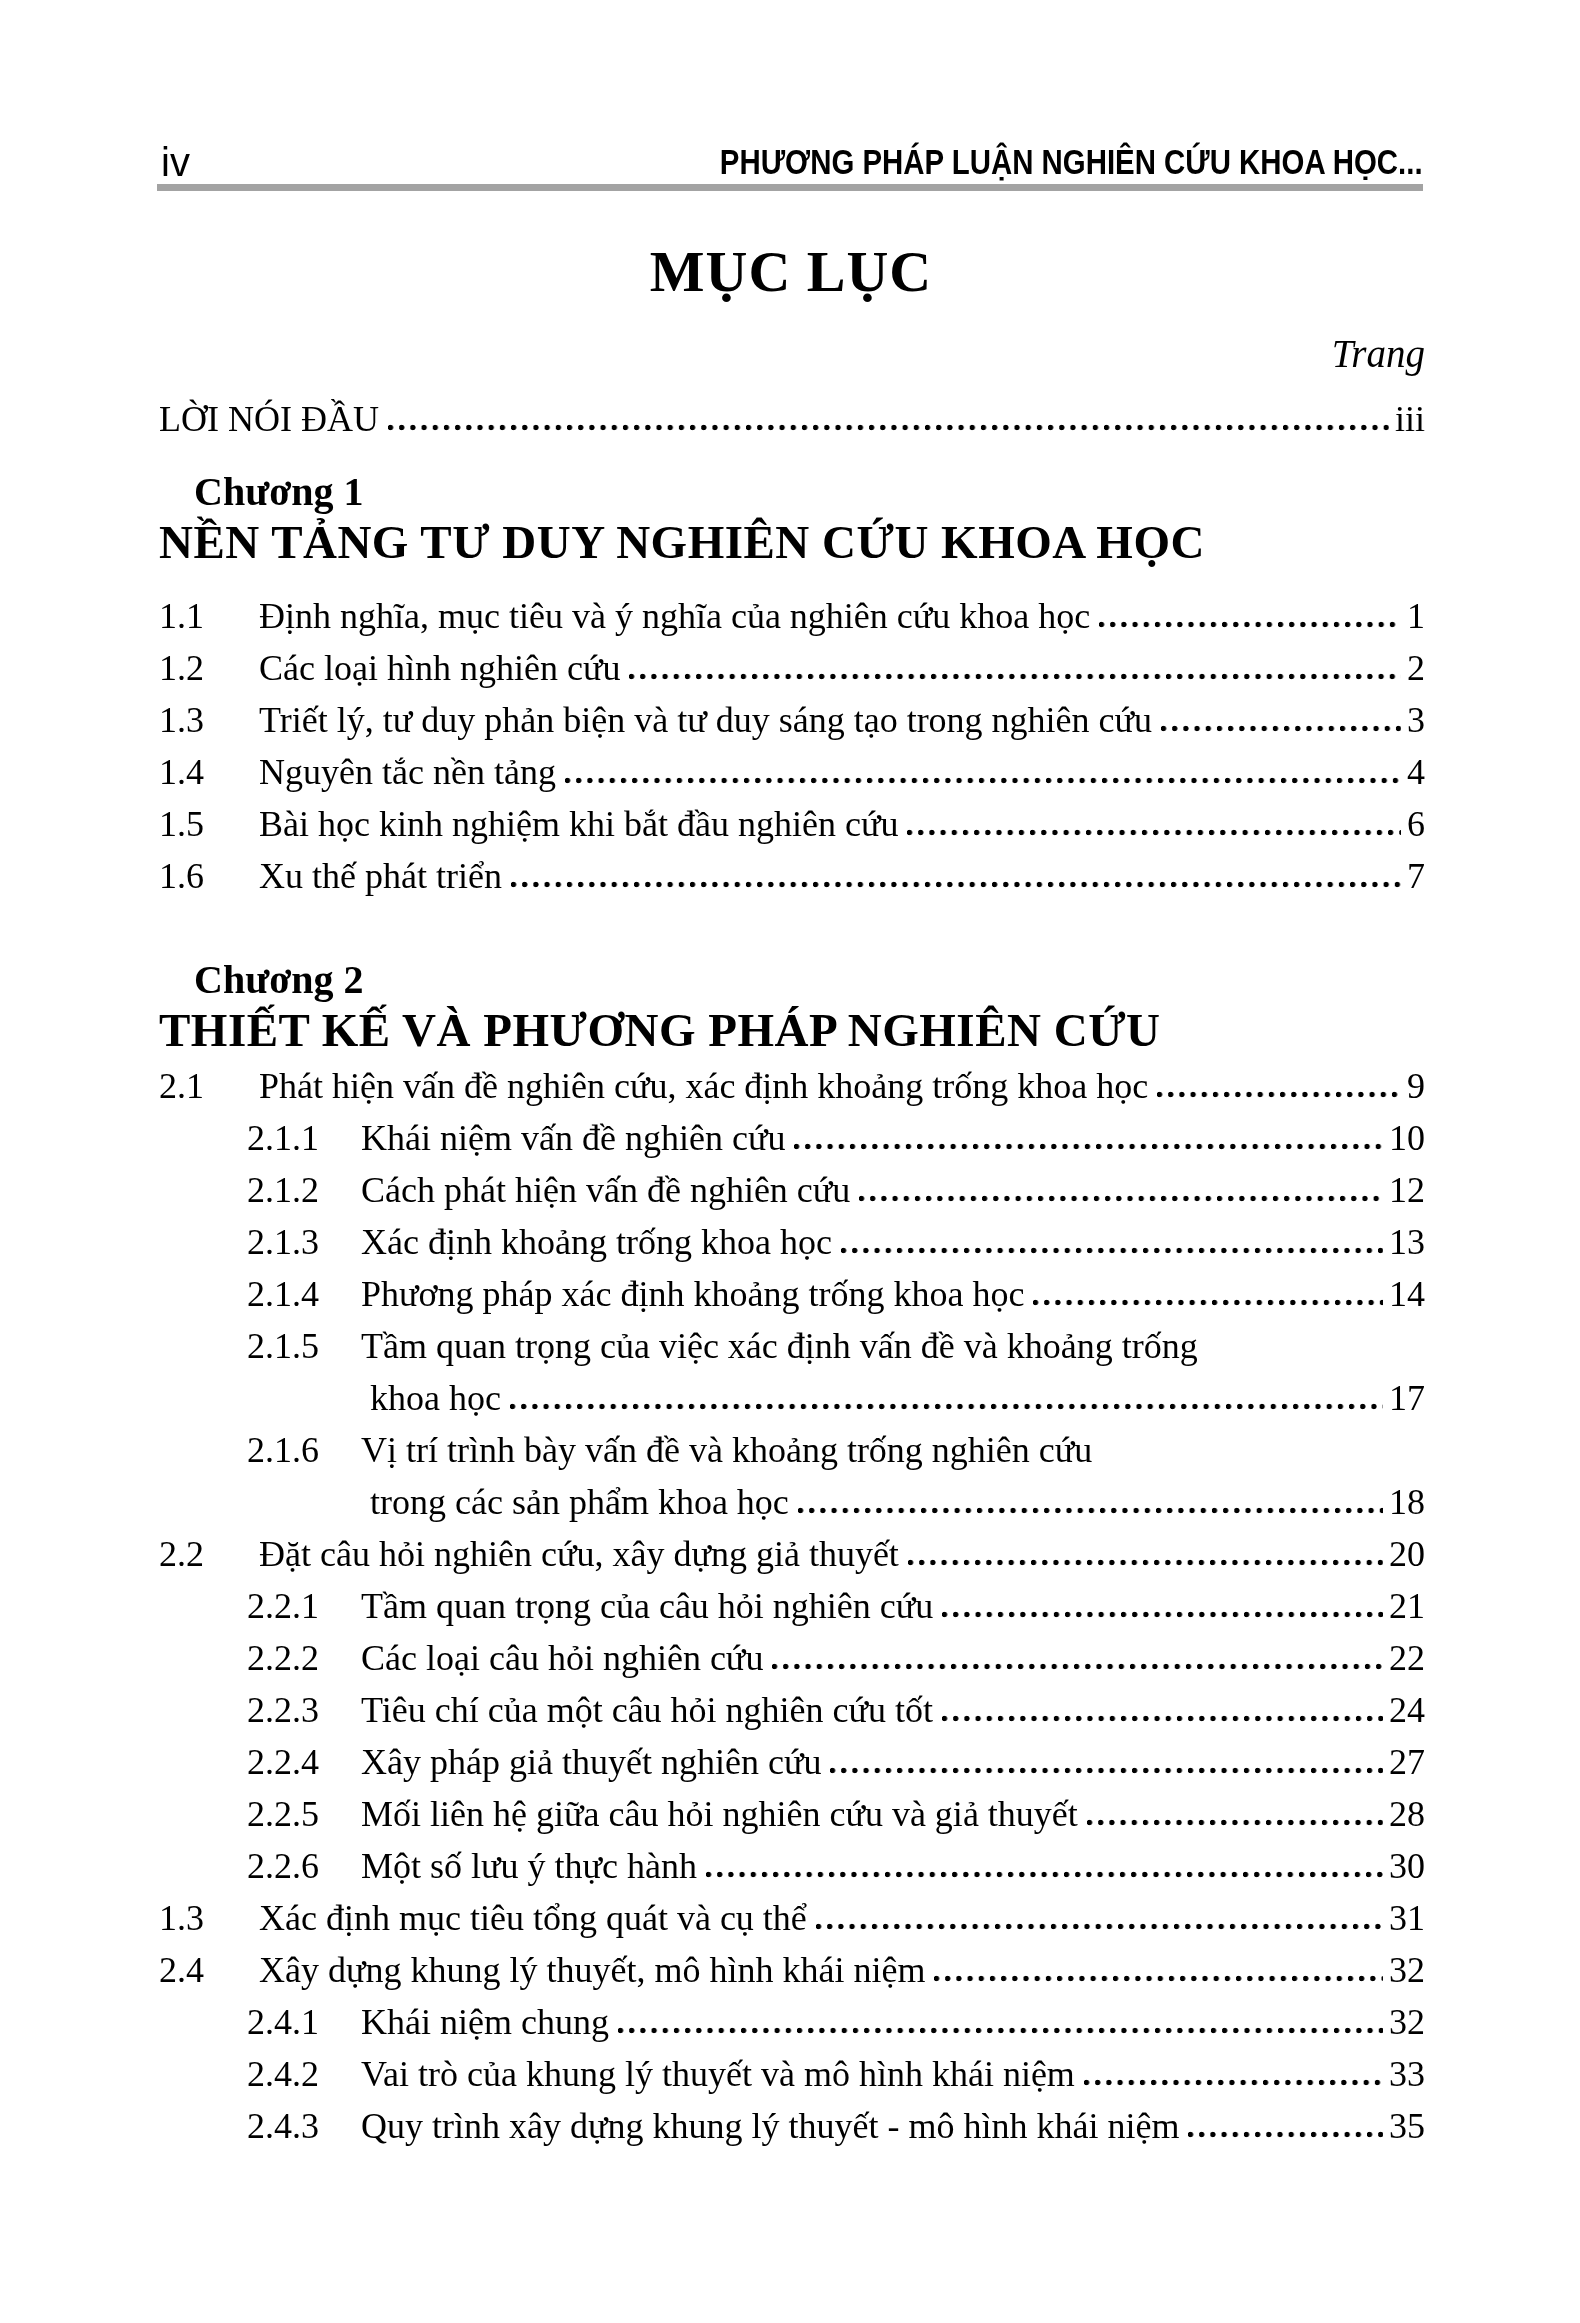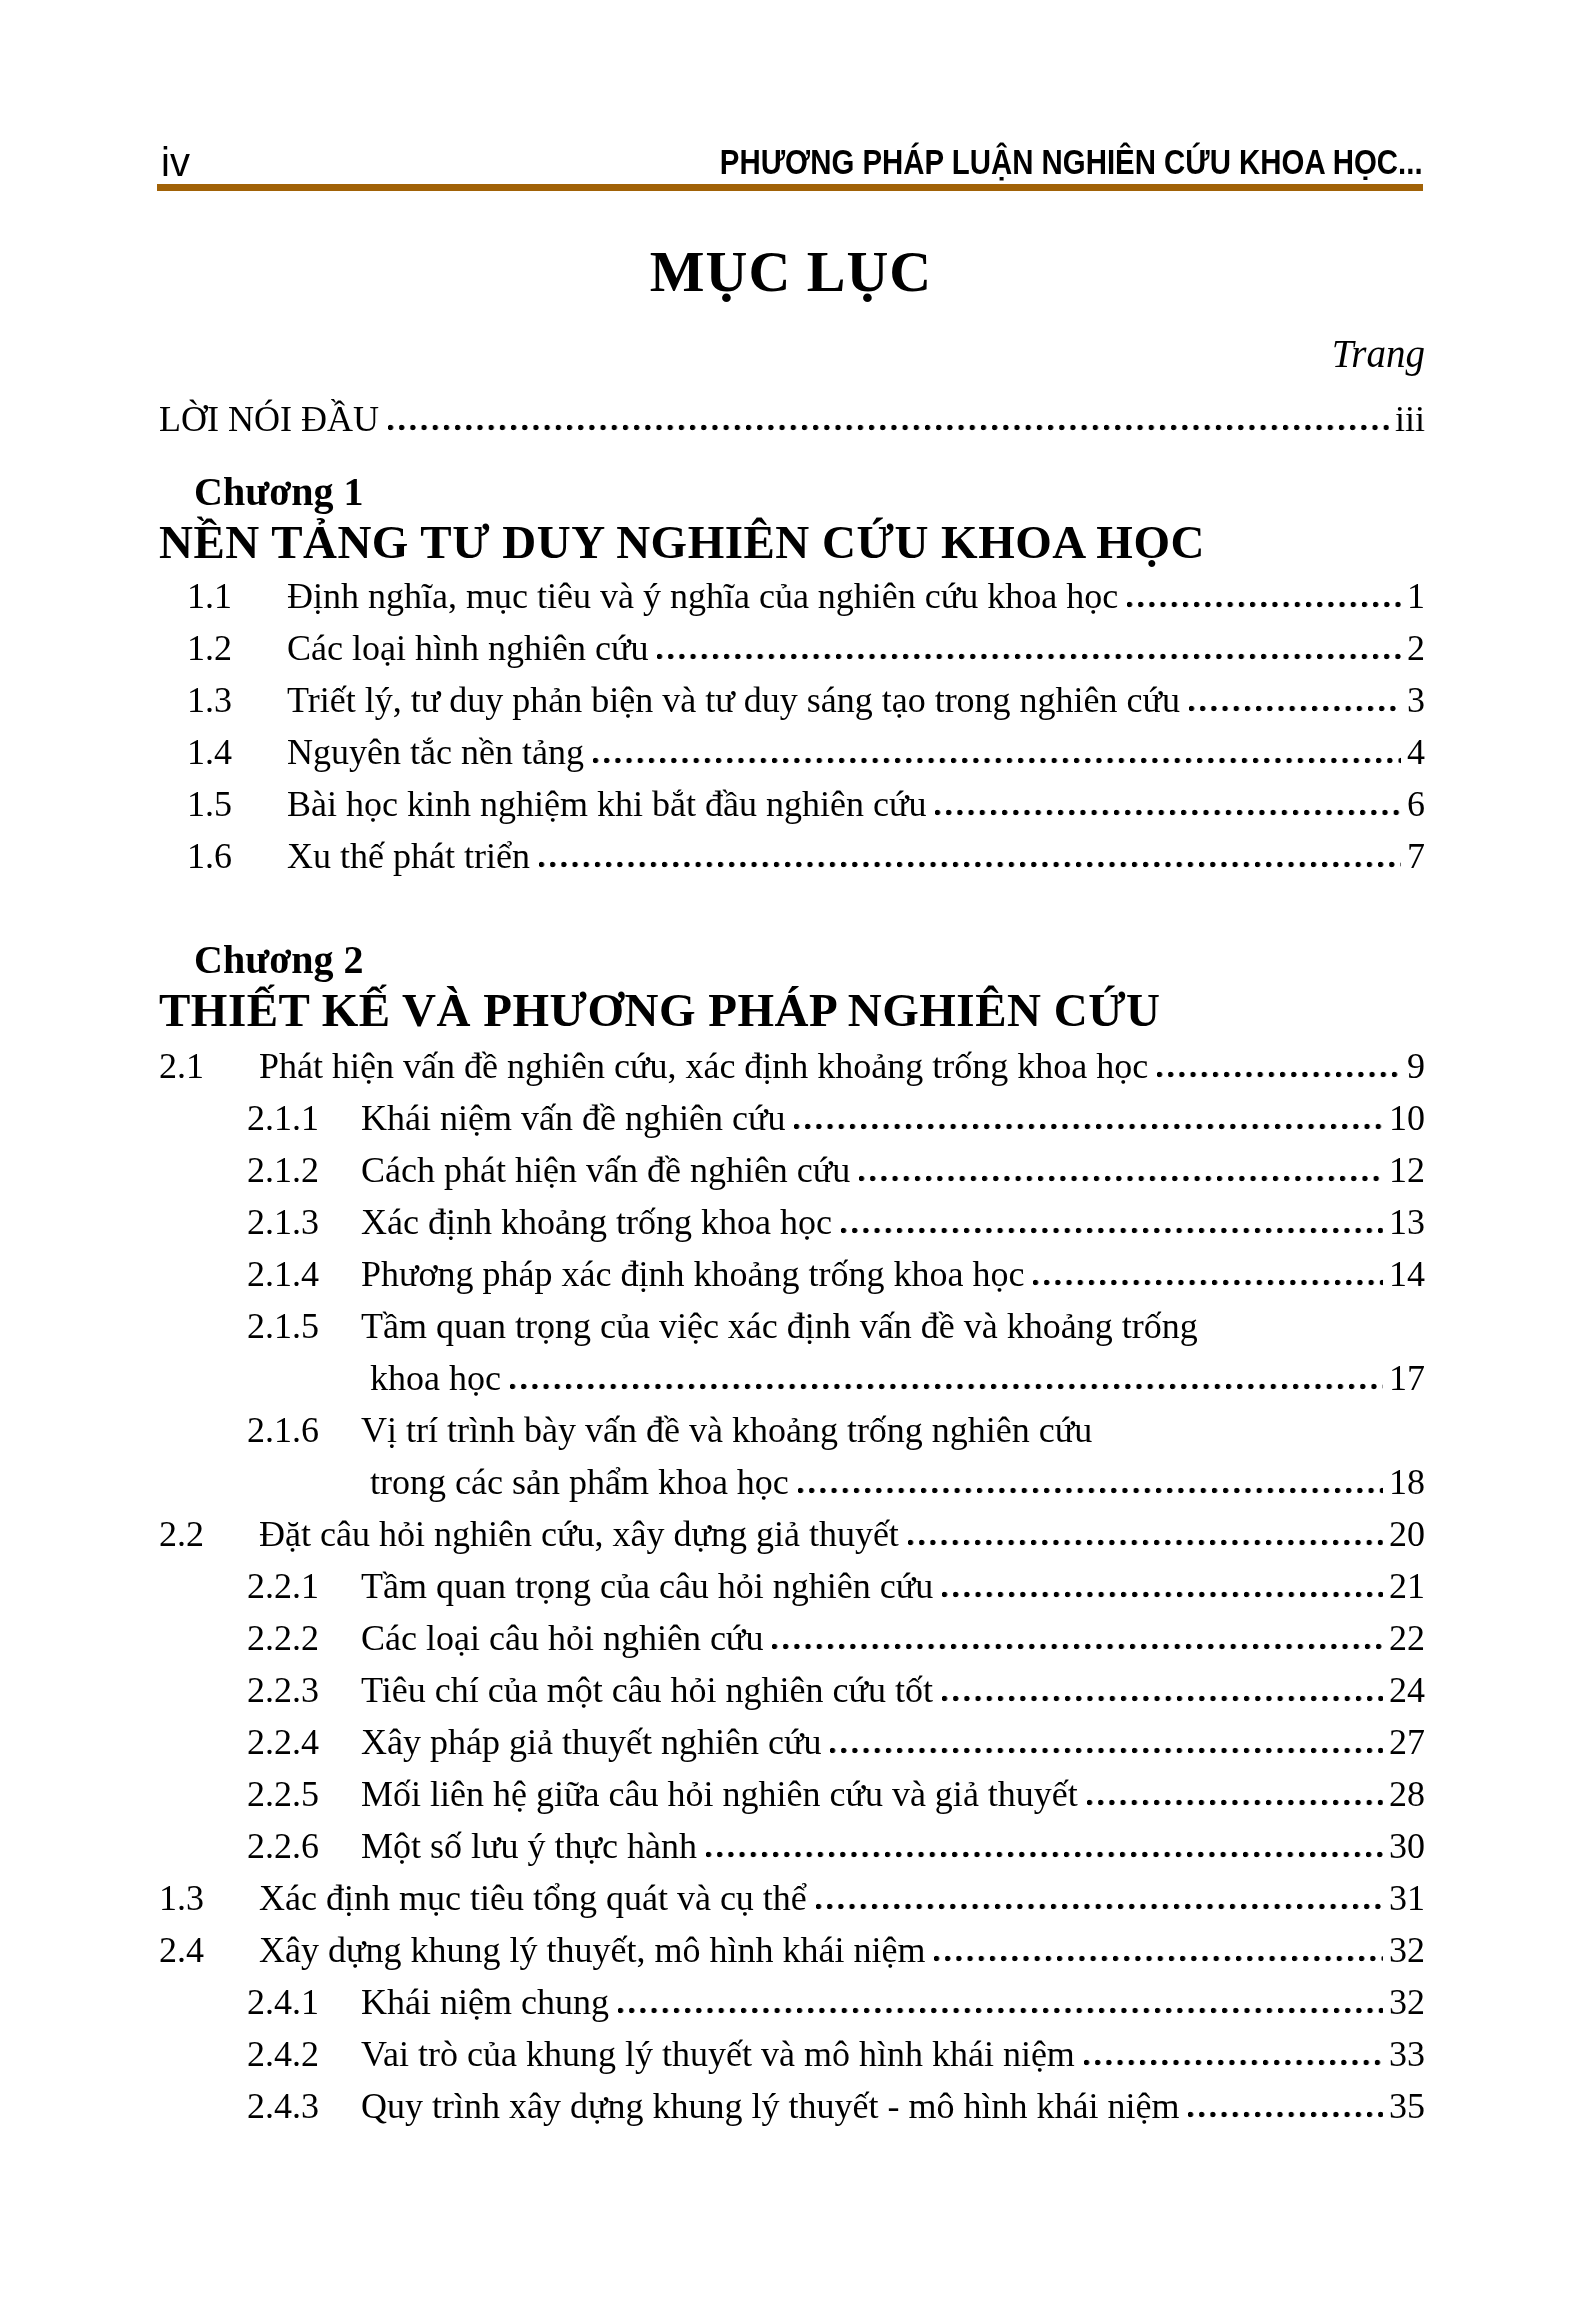--- a/index.html
+++ b/index.html
@@ -4,21 +4,21 @@
 <style>
   html,body { margin:0; padding:0; background:#ffffff; }
   body {
     width:1580px; height:2323px; position:relative; overflow:hidden;
     color:#000; font-family:"Liberation Serif","DejaVu Serif",serif;
   }
   
   .page-header {
     margin:140px 157px 0 157px;
     display:flex; justify-content:space-between; align-items:flex-end;
-    border-bottom:7px solid #a16207;
+    border-bottom:7px solid #a3a3a3;
   }
   .folio {
     font-family:"Liberation Sans","DejaVu Sans",sans-serif;
     font-size:40px; line-height:44px; padding-left:4px;
   }
   .running-title {
     font-family:"Liberation Sans","DejaVu Sans",sans-serif;
     font-weight:bold; font-size:35px; line-height:44px; white-space:nowrap;
     transform:scaleX(0.84); transform-origin:bottom right;
   }
@@ -52,21 +52,21 @@
   .page-num { flex:0 0 auto; }
   
   .chap-head { text-align:left; margin-left:159px; margin-right:155px; }
   .chap-head.first { margin-top:22px; }
   .chap-head.later { margin-top:53px; }
   .chap-num {
     font-weight:bold; font-size:40px; line-height:49px;
     transform:translateX(35px);
   }
   .chap-title { font-weight:bold; font-size:47px; line-height:52px; letter-spacing:0.5px; }
-  .chap-rows.first { margin-top:2px;padding-left:28px; }
+  .chap-rows.first { margin-top:22px; }
   .chap-rows.later { margin-top:4px; }
 </style>
 </head>
 <body>
 
 <div class="page-header">
   <span class="folio">iv</span>
   <span class="running-title">PHƯƠNG PHÁP LUẬN NGHIÊN CỨU KHOA HỌC...</span>
 </div>
 

